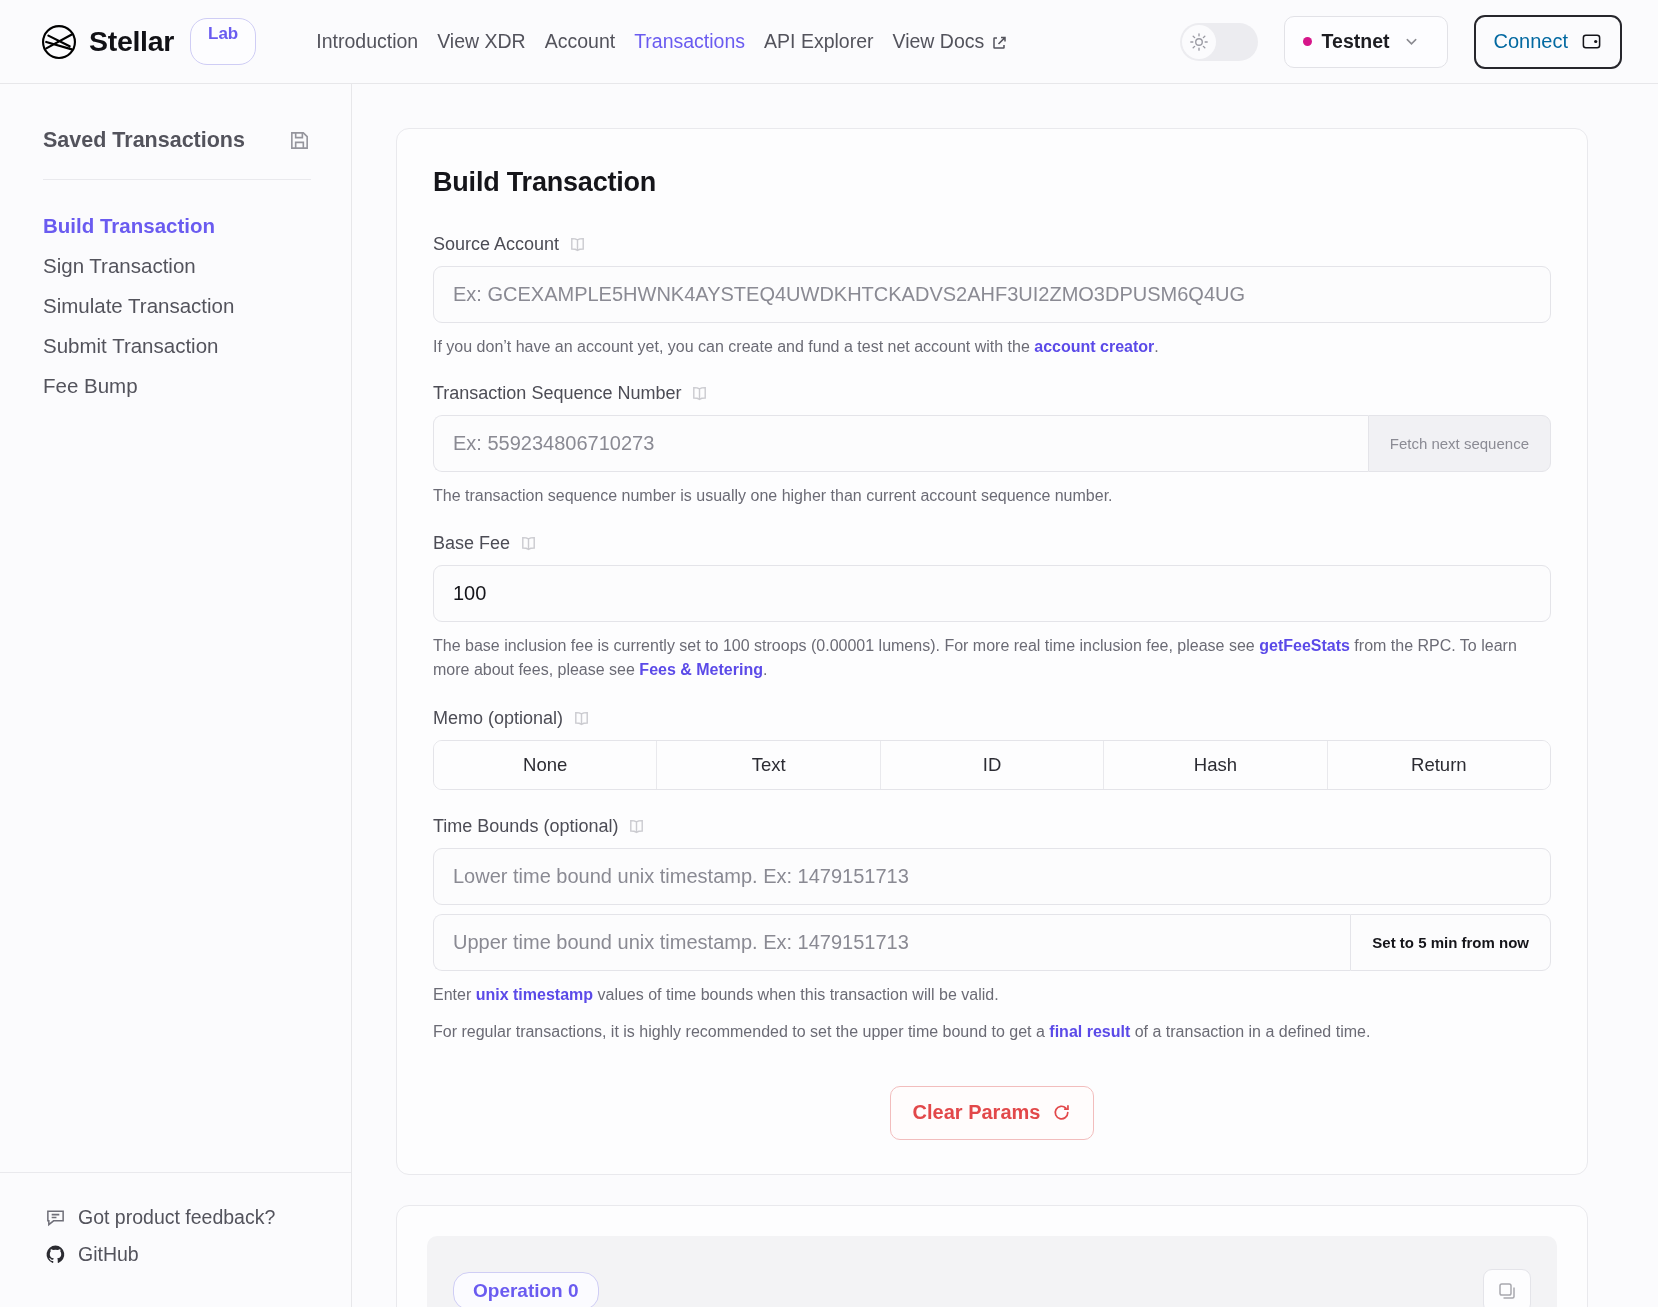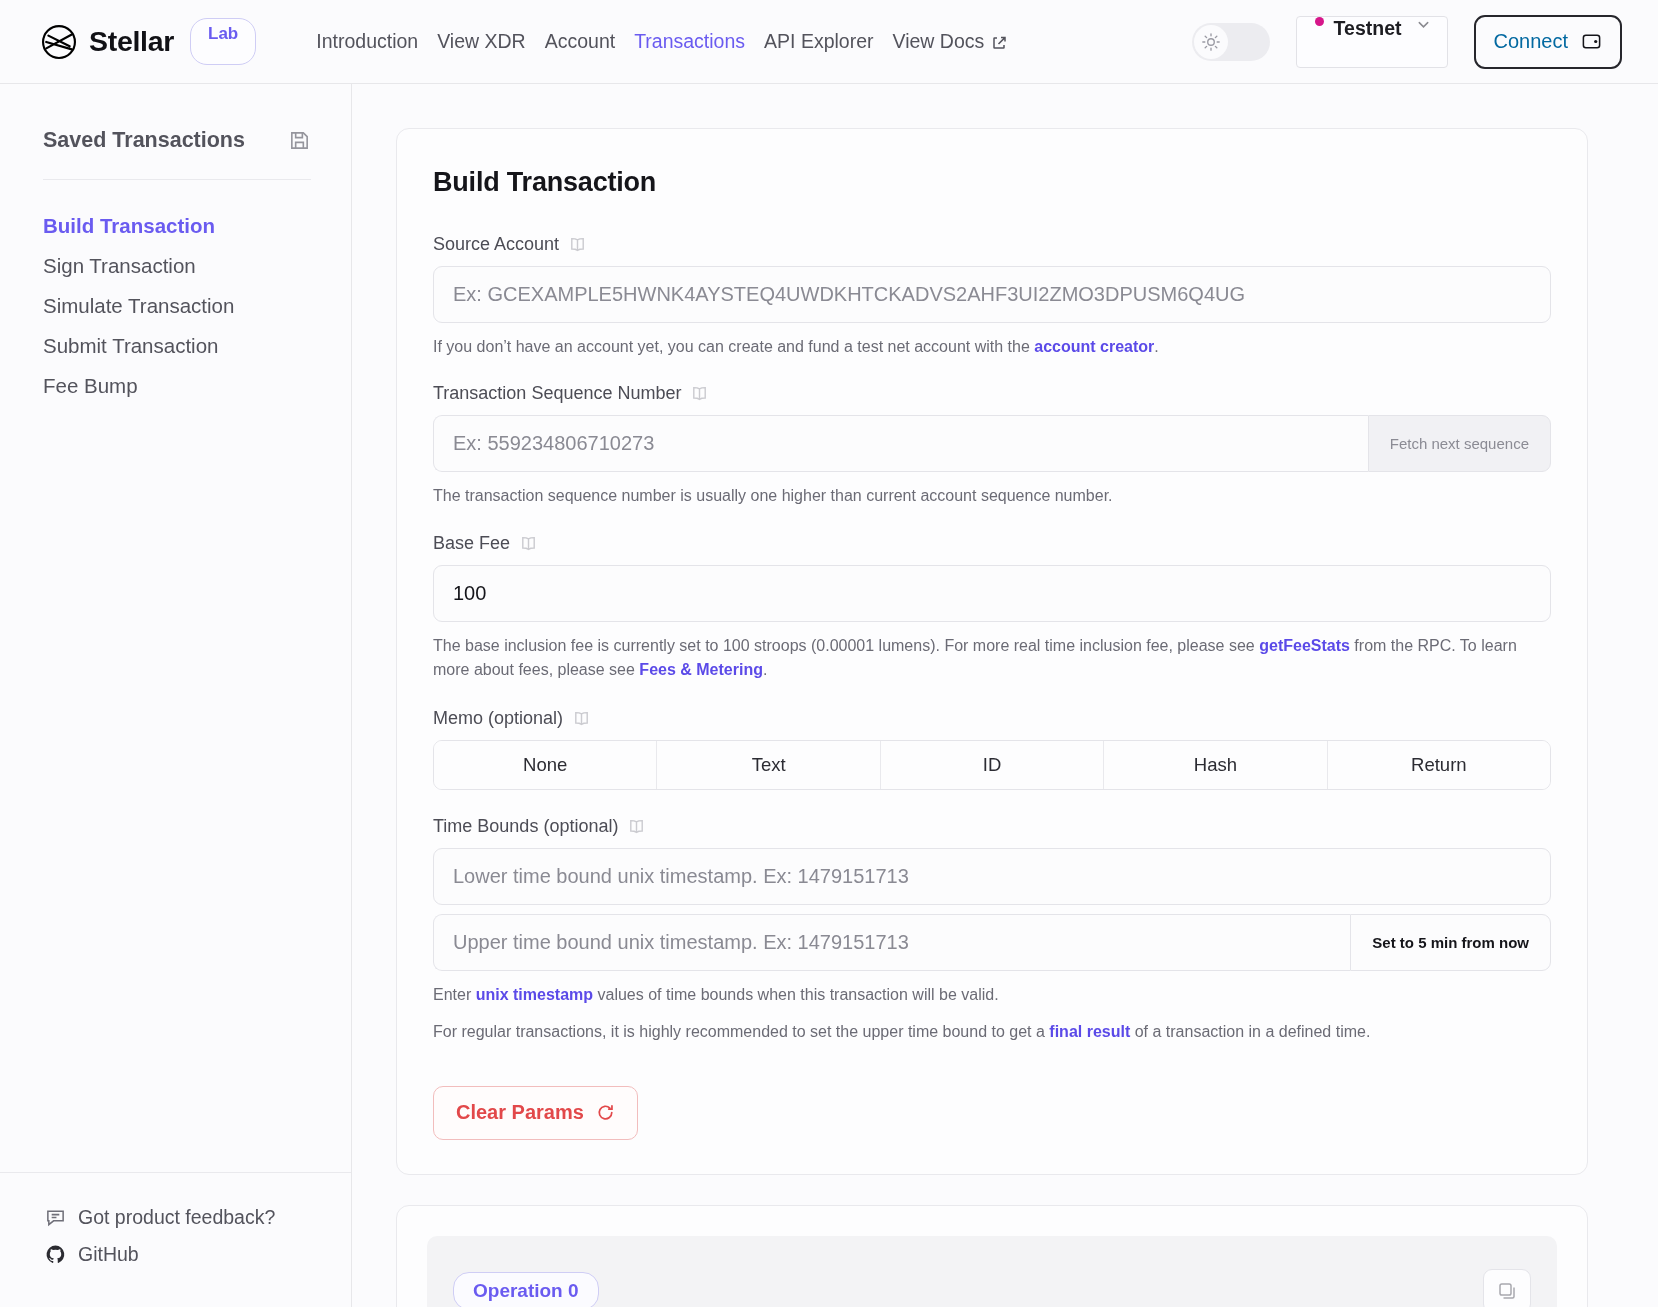--- a/index.html
+++ b/index.html
@@ -67,24 +67,24 @@
     width: 34px; height: 34px;
     border-radius: 50%;
     background: #fbfbfd;
     position: absolute; left: 2px; top: 2px;
     display: flex; align-items: center; justify-content: center;
   }
   .sun-icon { width: 20px; height: 20px; display: block; }
   .network-select {
     border: 1px solid #e2e2e7;
     background: #fdfdff;
-    border-radius: 4px;
+    border-radius: 10px;
     height: 52px;
-    display: flex; align-items: flex-start; gap: 10px;
-    padding: 0 16px 0 18px;
+    display: flex; align-items: center; gap: 10px;
+    padding: 0 28px 0 18px;
     font-size: 19.5px;
     font-weight: 700;
     color: #1d1d22;
   }
   .net-dot { width: 9px; height: 9px; border-radius: 50%; background: #d6168a; display:block; }
   .chev { width: 15px; height: 15px; display:block; margin-left:4px; opacity:.62 }
   .connect-btn {
     border: 2px solid #26262c;
     border-radius: 11px;
     height: 54px;
@@ -199,21 +199,21 @@
     display: flex; align-items: center; justify-content: center;
     font-size: 18.5px;
     color: #2c2c33;
     border-right: 1px solid #e9e9ed;
     background: #fdfdfe;
   }
   .tab:last-child { border-right: none; }
 
   .stack-input { margin-bottom: 9px; }
 
-  .card-actions { display: flex; justify-content: flex-start; margin-top: 42px; }
+  .card-actions { display: flex; justify-content: center; margin-top: 42px; }
   .clear-btn {
     border: 1px solid #f2bdbd;
     color: #e2484a;
     background: #fffcfc;
     border-radius: 10px;
     height: 54px;
     display: flex; align-items: center; gap: 12px;
     padding: 0 22px;
     font-size: 20px;
     font-weight: 700;

